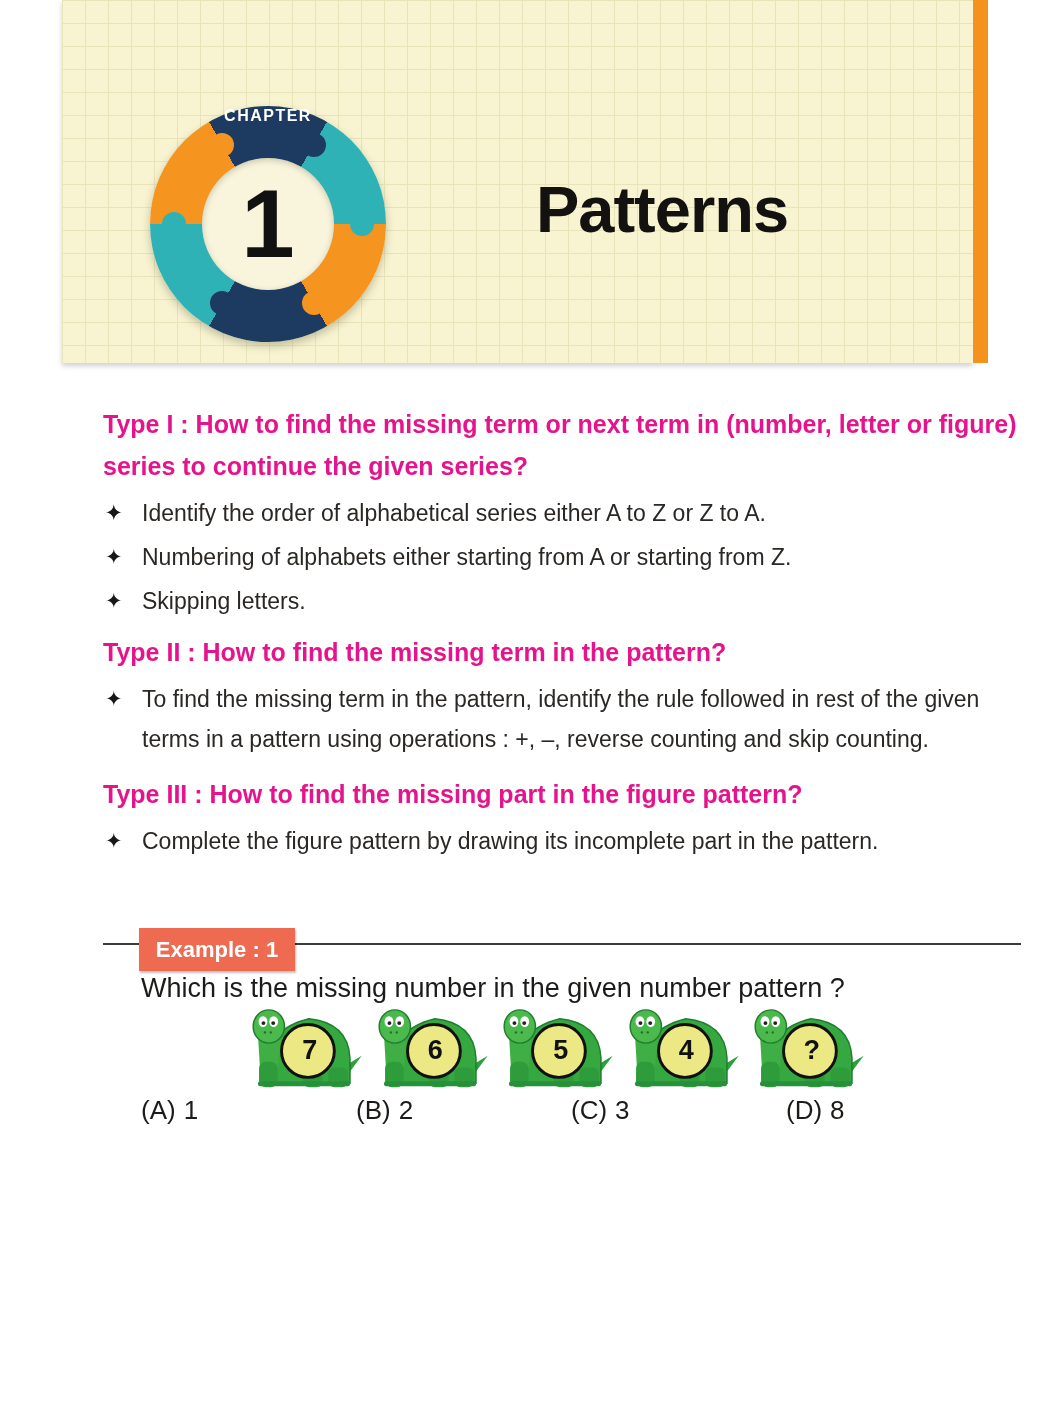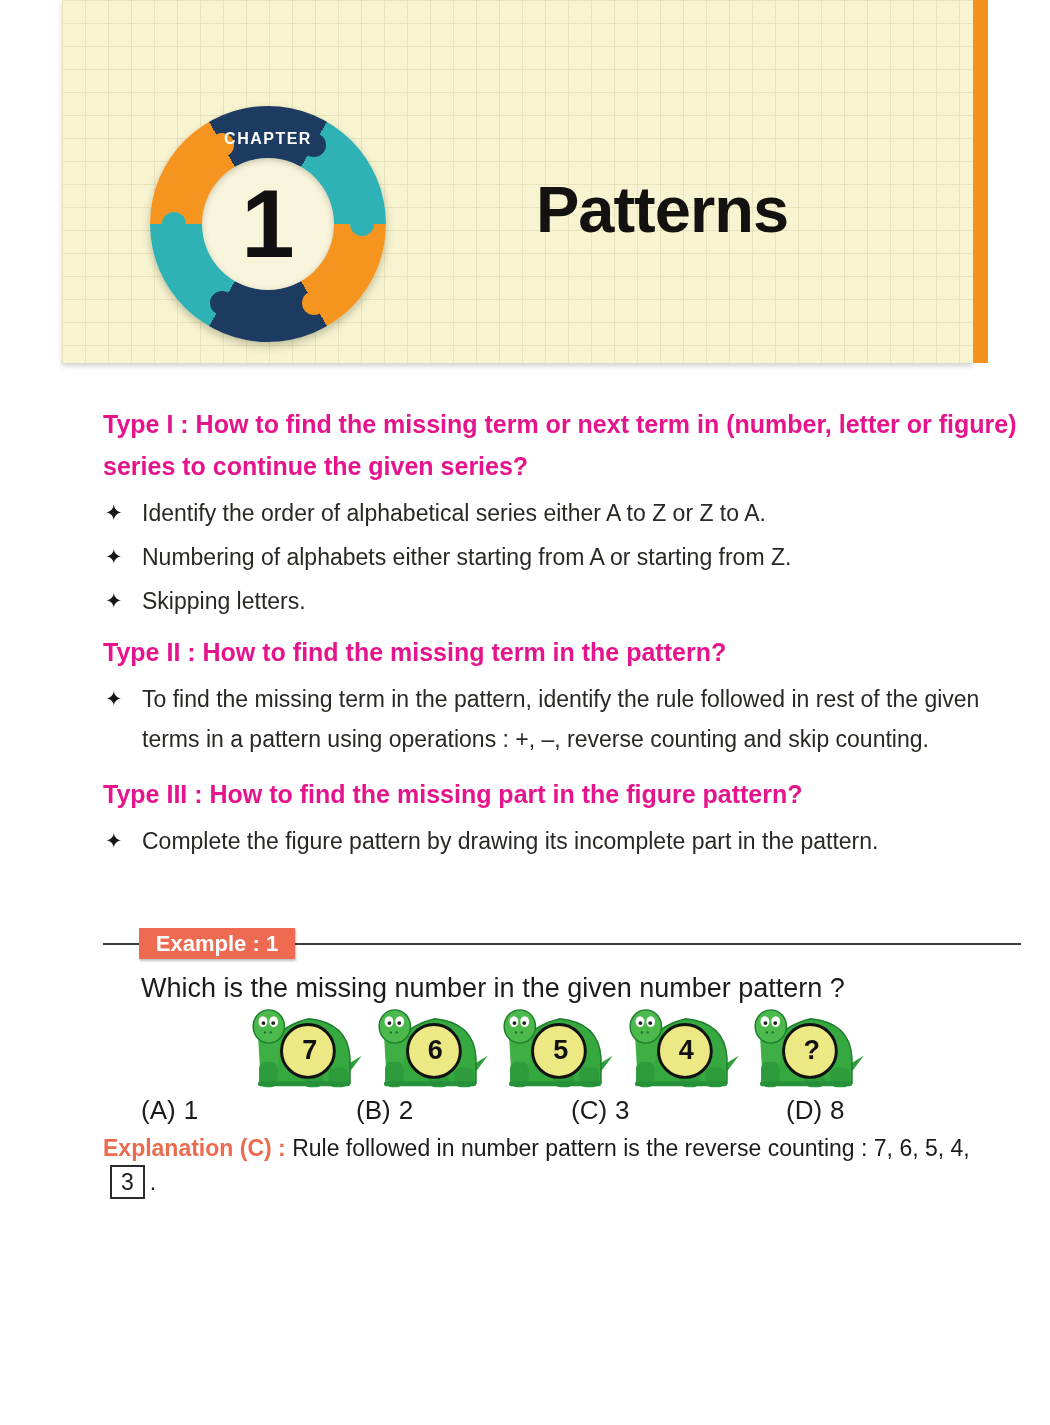--- a/index.html
+++ b/index.html
@@ -38,21 +38,21 @@
     box-shadow:0 4px 8px rgba(90,90,60,0.35);
   }
   .nub { position:absolute; width:24px; height:24px; border-radius:50%; }
   .nub1 { left:152px; top:27px;  background:#1d3b61; }
   .nub2 { left:200px; top:106px; background:#2fb2b5; }
   .nub3 { left:152px; top:185px; background:#f5941f; }
   .nub4 { left:60px;  top:185px; background:#1d3b61; }
   .nub5 { left:12px;  top:106px; background:#2fb2b5; }
   .nub6 { left:60px;  top:27px;  background:#f5941f; }
   .chapter-label {
-    position:absolute; left:0; top:24px; width:236px; text-align:center;
+    position:absolute; left:0; top:1px; width:236px; text-align:center;
     color:#ffffff; font-size:16px; font-weight:bold; letter-spacing:1.5px;
   }
   .chapter-center {
     position:absolute; left:52px; top:52px; width:132px; height:132px; border-radius:50%;
     background:#f9f5dd; display:flex; align-items:center; justify-content:center;
     box-shadow:inset 0 2px 6px rgba(90,90,60,0.3);
   }
   .chapter-number { font-size:96px; font-weight:bold; color:#111111; line-height:1; }
   .chapter-title {
     position:absolute; left:400px; top:172px; width:400px; text-align:center;
@@ -75,21 +75,21 @@
   .mt10 { margin-top:10px; }
   .mt14 { margin-top:14px; }
 
   
   .example-row { position:relative; height:31px; margin-top:67px; }
   .example-rule {
     position:absolute; left:0; right:0; top:15px; height:0;
     border-top:2px solid #3c3c3c;
   }
   .example-badge {
-    position:absolute; left:36px; top:0; width:156px; height:31px;
+    position:absolute; left:36px; top:0; width:156px; height:43px;
     background:#ee6b52; color:#ffffff; font-size:22px; font-weight:bold;
     display:flex; align-items:center; justify-content:center;
     box-shadow:1px 2px 2px rgba(0,0,0,0.25);
   }
   .question { margin-top:14px; padding-left:38px; font-size:27px; line-height:30px; color:#1d1b19; }
 
   .turtle-row {
     margin:2px 0 0 143px; width:620px; height:88px;
     display:flex; justify-content:space-between;
   }
@@ -290,20 +290,15 @@
         <span>(B)</span><span class="val">2</span>
       </span>
       <span class="option opt-c">
         <span>(C)</span><span class="val">3</span>
       </span>
       <span class="option opt-d">
         <span>(D)</span><span class="val">8</span>
       </span>
     </div>
 
-    <p class="explanation">
-      <span class="exp-label">Explanation (C) :</span>
-      <span>Rule followed in number pattern is the reverse counting : 7, 6, 5, 4,</span>
-      <span class="boxed-answer">3</span><span>.</span>
-    </p>
 
   </main>
 </div>
 
 </body></html>

